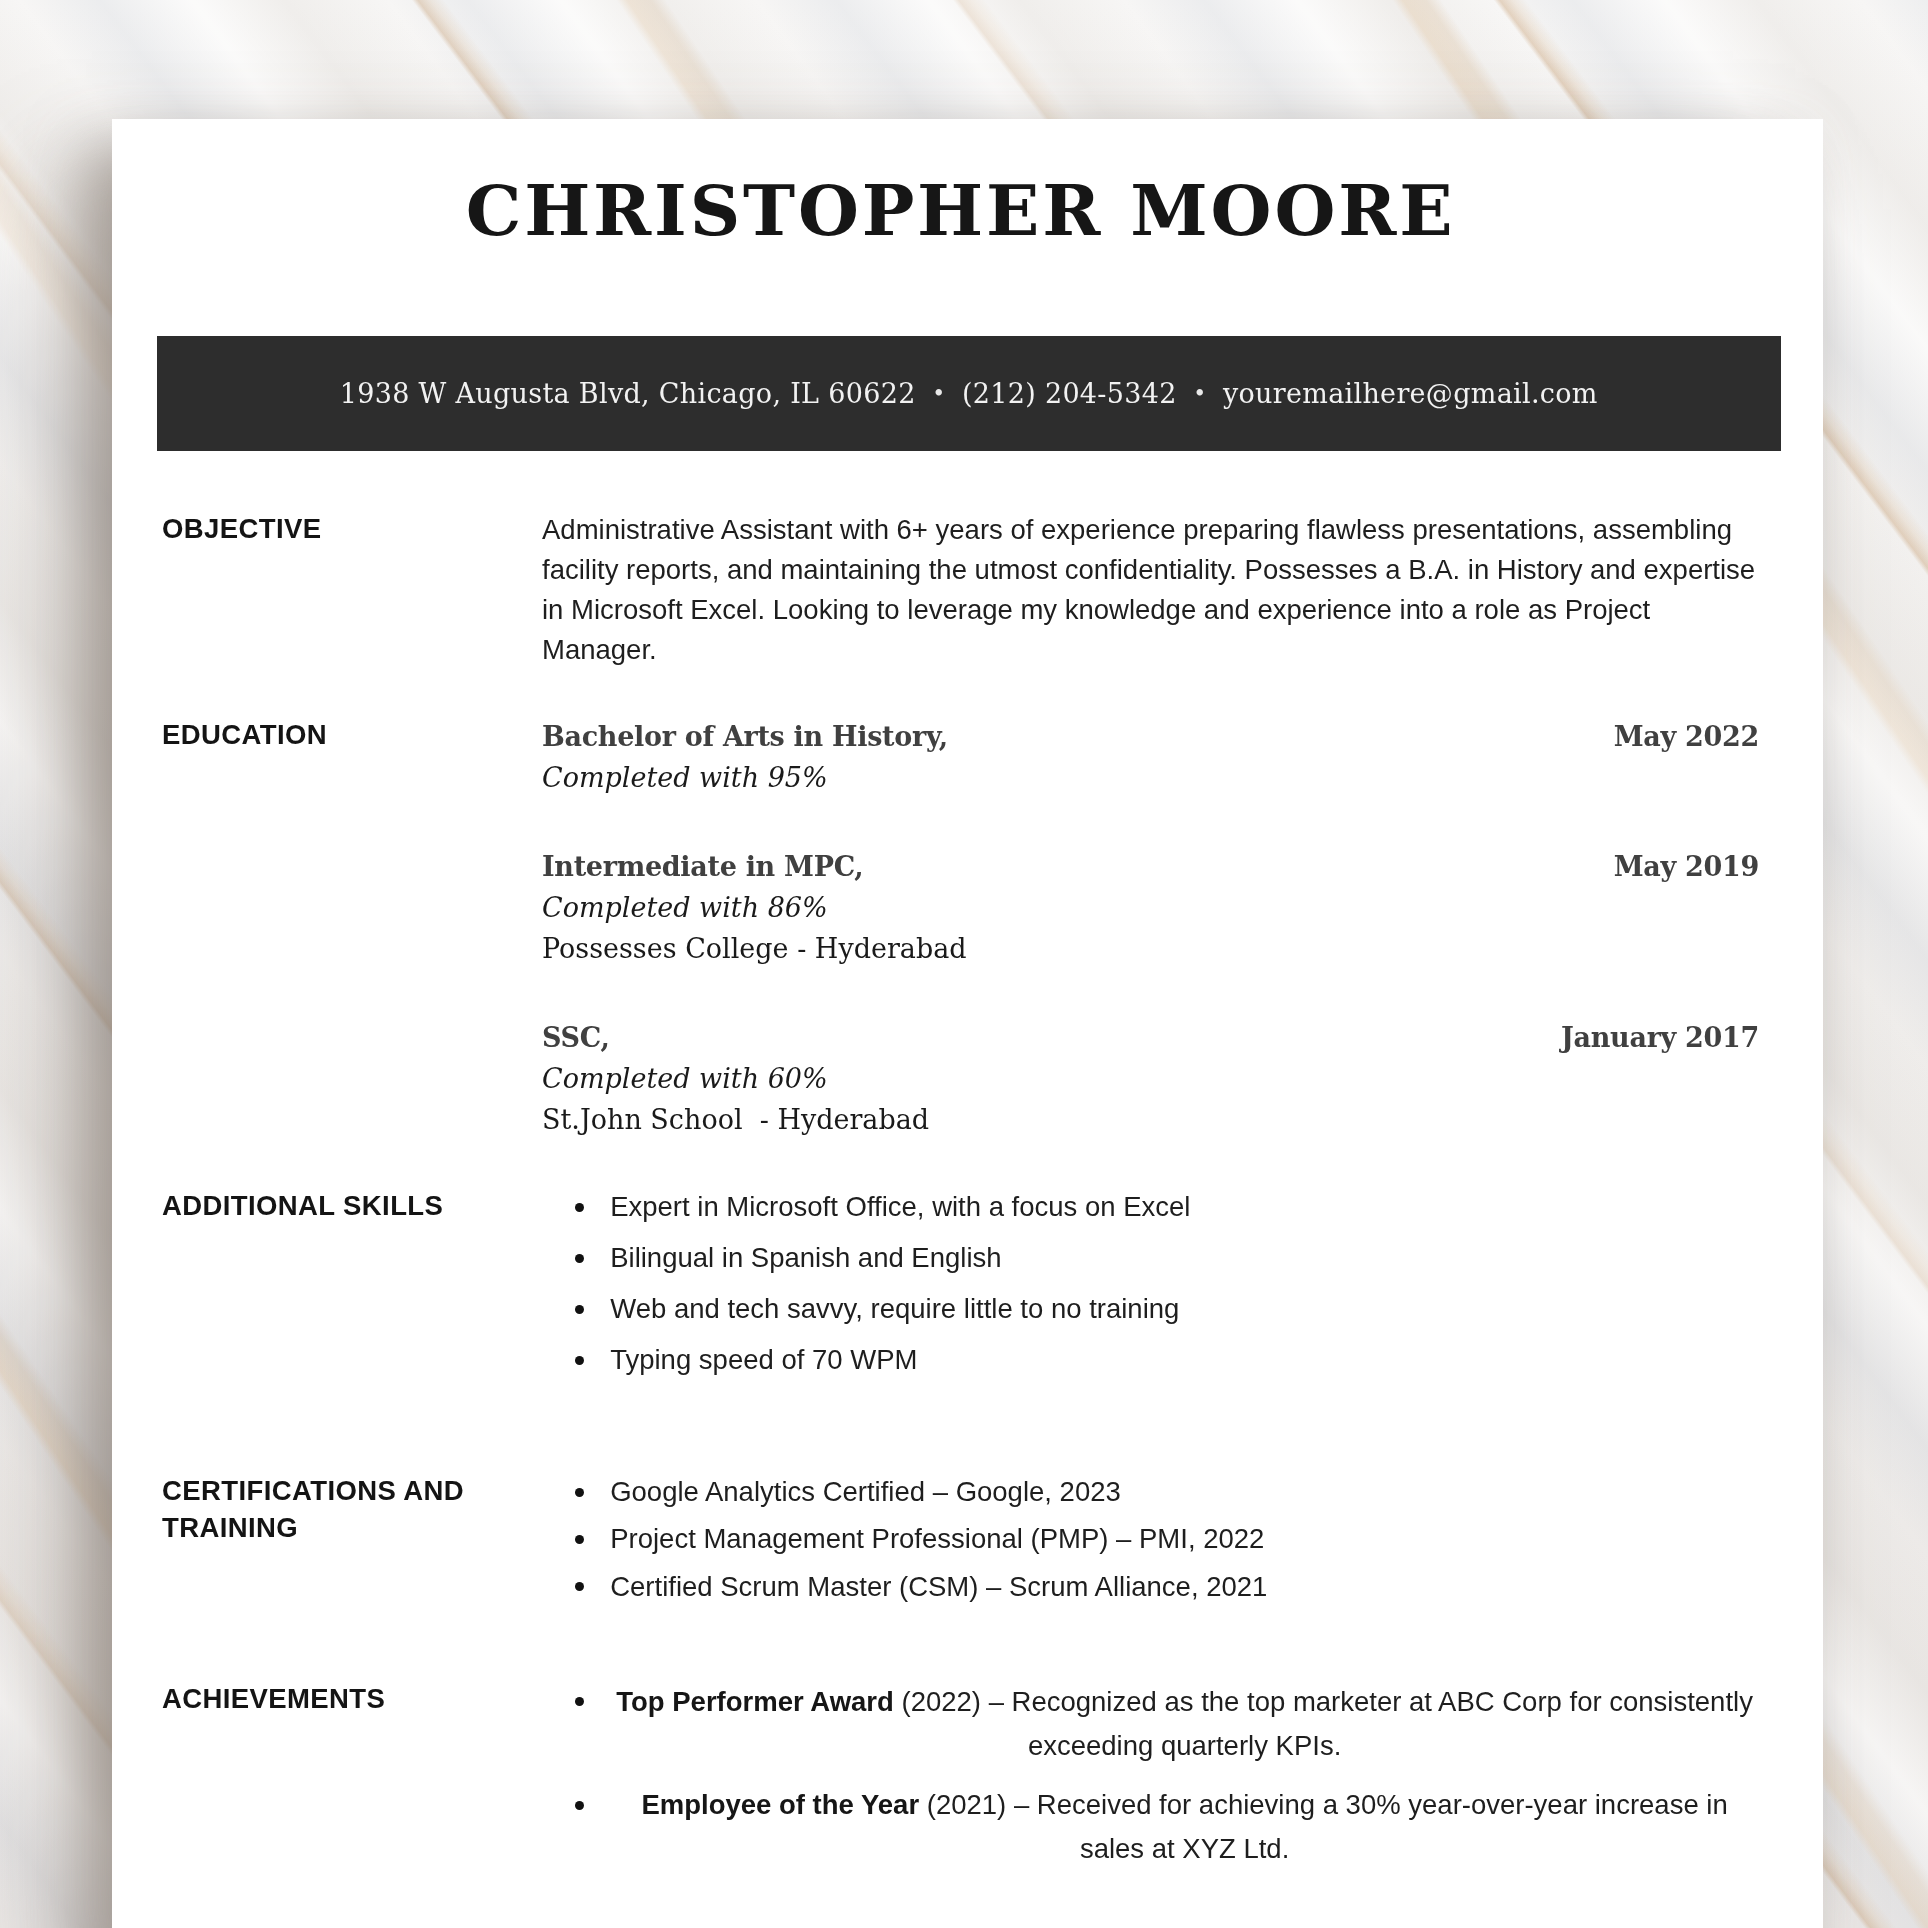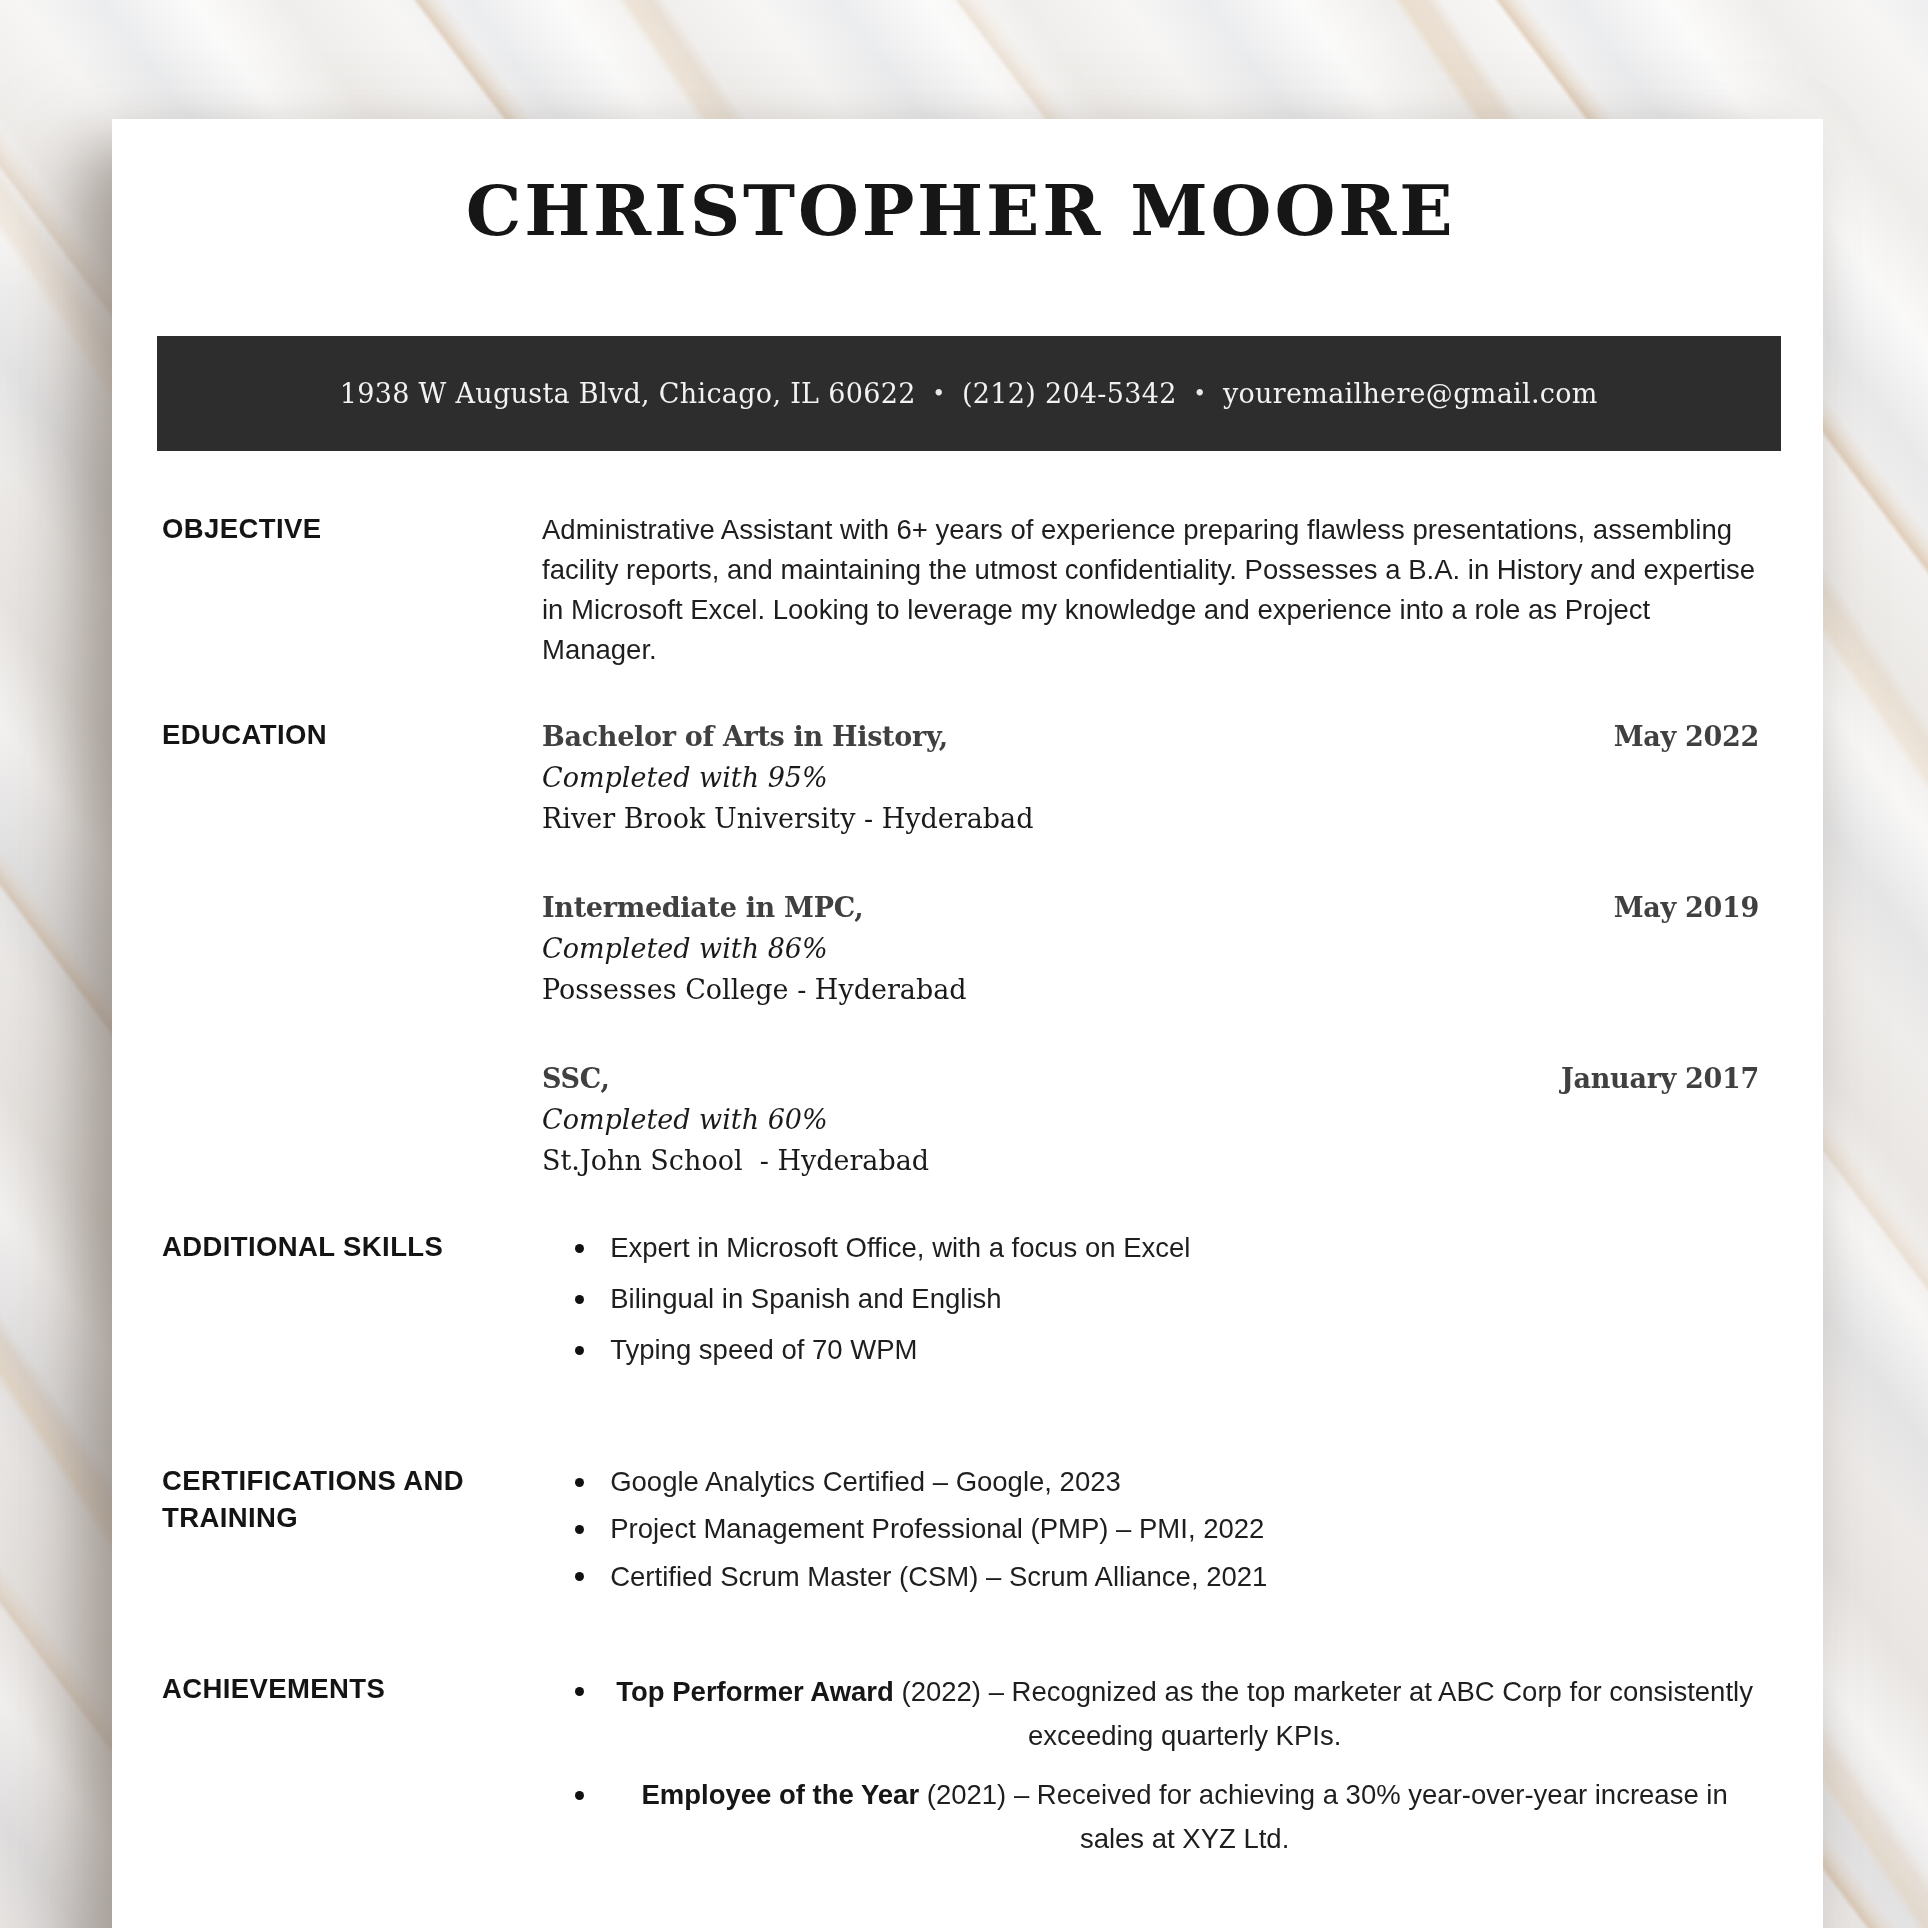--- a/index.html
+++ b/index.html
@@ -155,21 +155,20 @@
   <div class="row row-education">
     <div class="label">EDUCATION</div>
     <div class="content">
 
       <div class="edu-entry">
         <div class="edu-head">
           <span class="edu-degree">Bachelor of Arts in History,</span>
           <span class="edu-date">May 2022</span>
         </div>
         <div class="edu-grade">Completed with 95%</div>
-        <div class="edu-school">River Brook University - Hyderabad</div>
       </div>
 
       <div class="edu-entry">
         <div class="edu-head">
           <span class="edu-degree">Intermediate in MPC,</span>
           <span class="edu-date">May 2019</span>
         </div>
         <div class="edu-grade">Completed with 86%</div>
         <div class="edu-school">Possesses College - Hyderabad</div>
       </div>
@@ -193,20 +192,24 @@
         <li>
           <span class="dot"></span>
           <span class="li-text">Expert in Microsoft Office, with a focus on Excel</span>
         </li>
         <li>
           <span class="dot"></span>
           <span class="li-text">Bilingual in Spanish and English</span>
         </li>
         <li>
           <span class="dot"></span>
+          <span class="li-text">Web and tech savvy, require little to no training</span>
+        </li>
+        <li>
+          <span class="dot"></span>
           <span class="li-text">Typing speed of 70 WPM</span>
         </li>
       </ul>
     </div>
   </div>
 
   <div class="row row-certs">
     <div class="label">CERTIFICATIONS AND TRAINING</div>
     <div class="content">
       <ul class="bullets">

